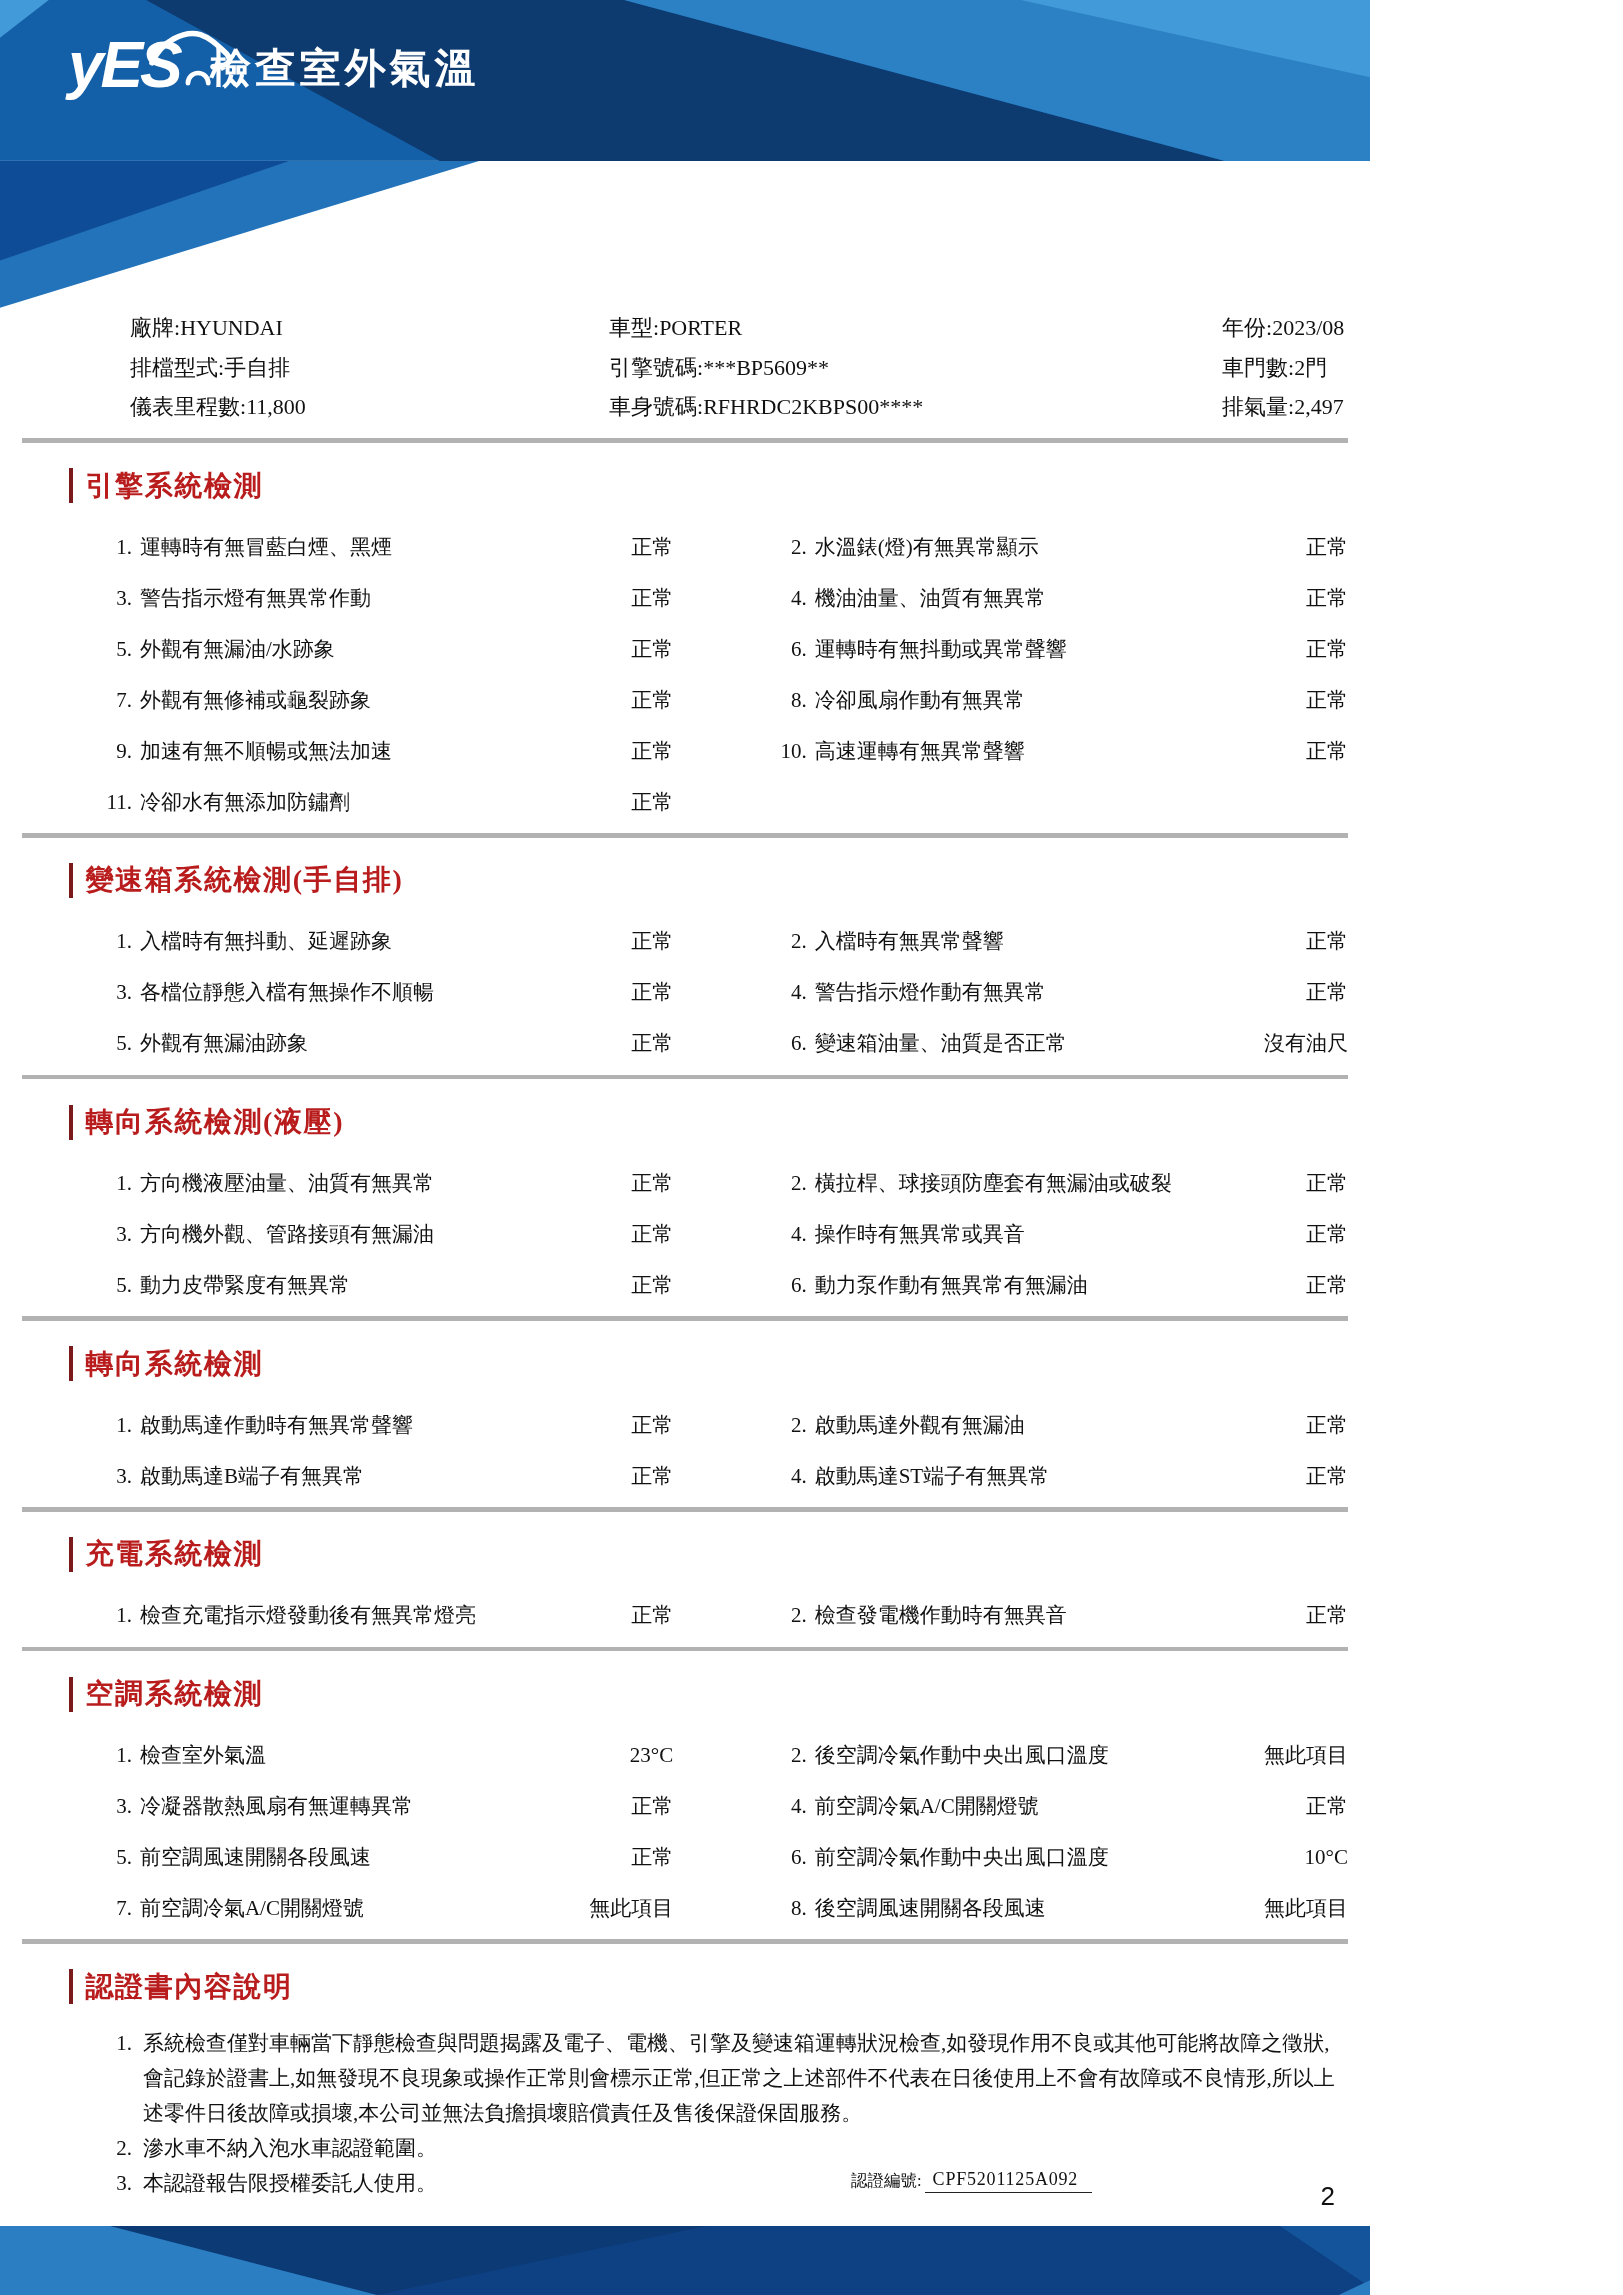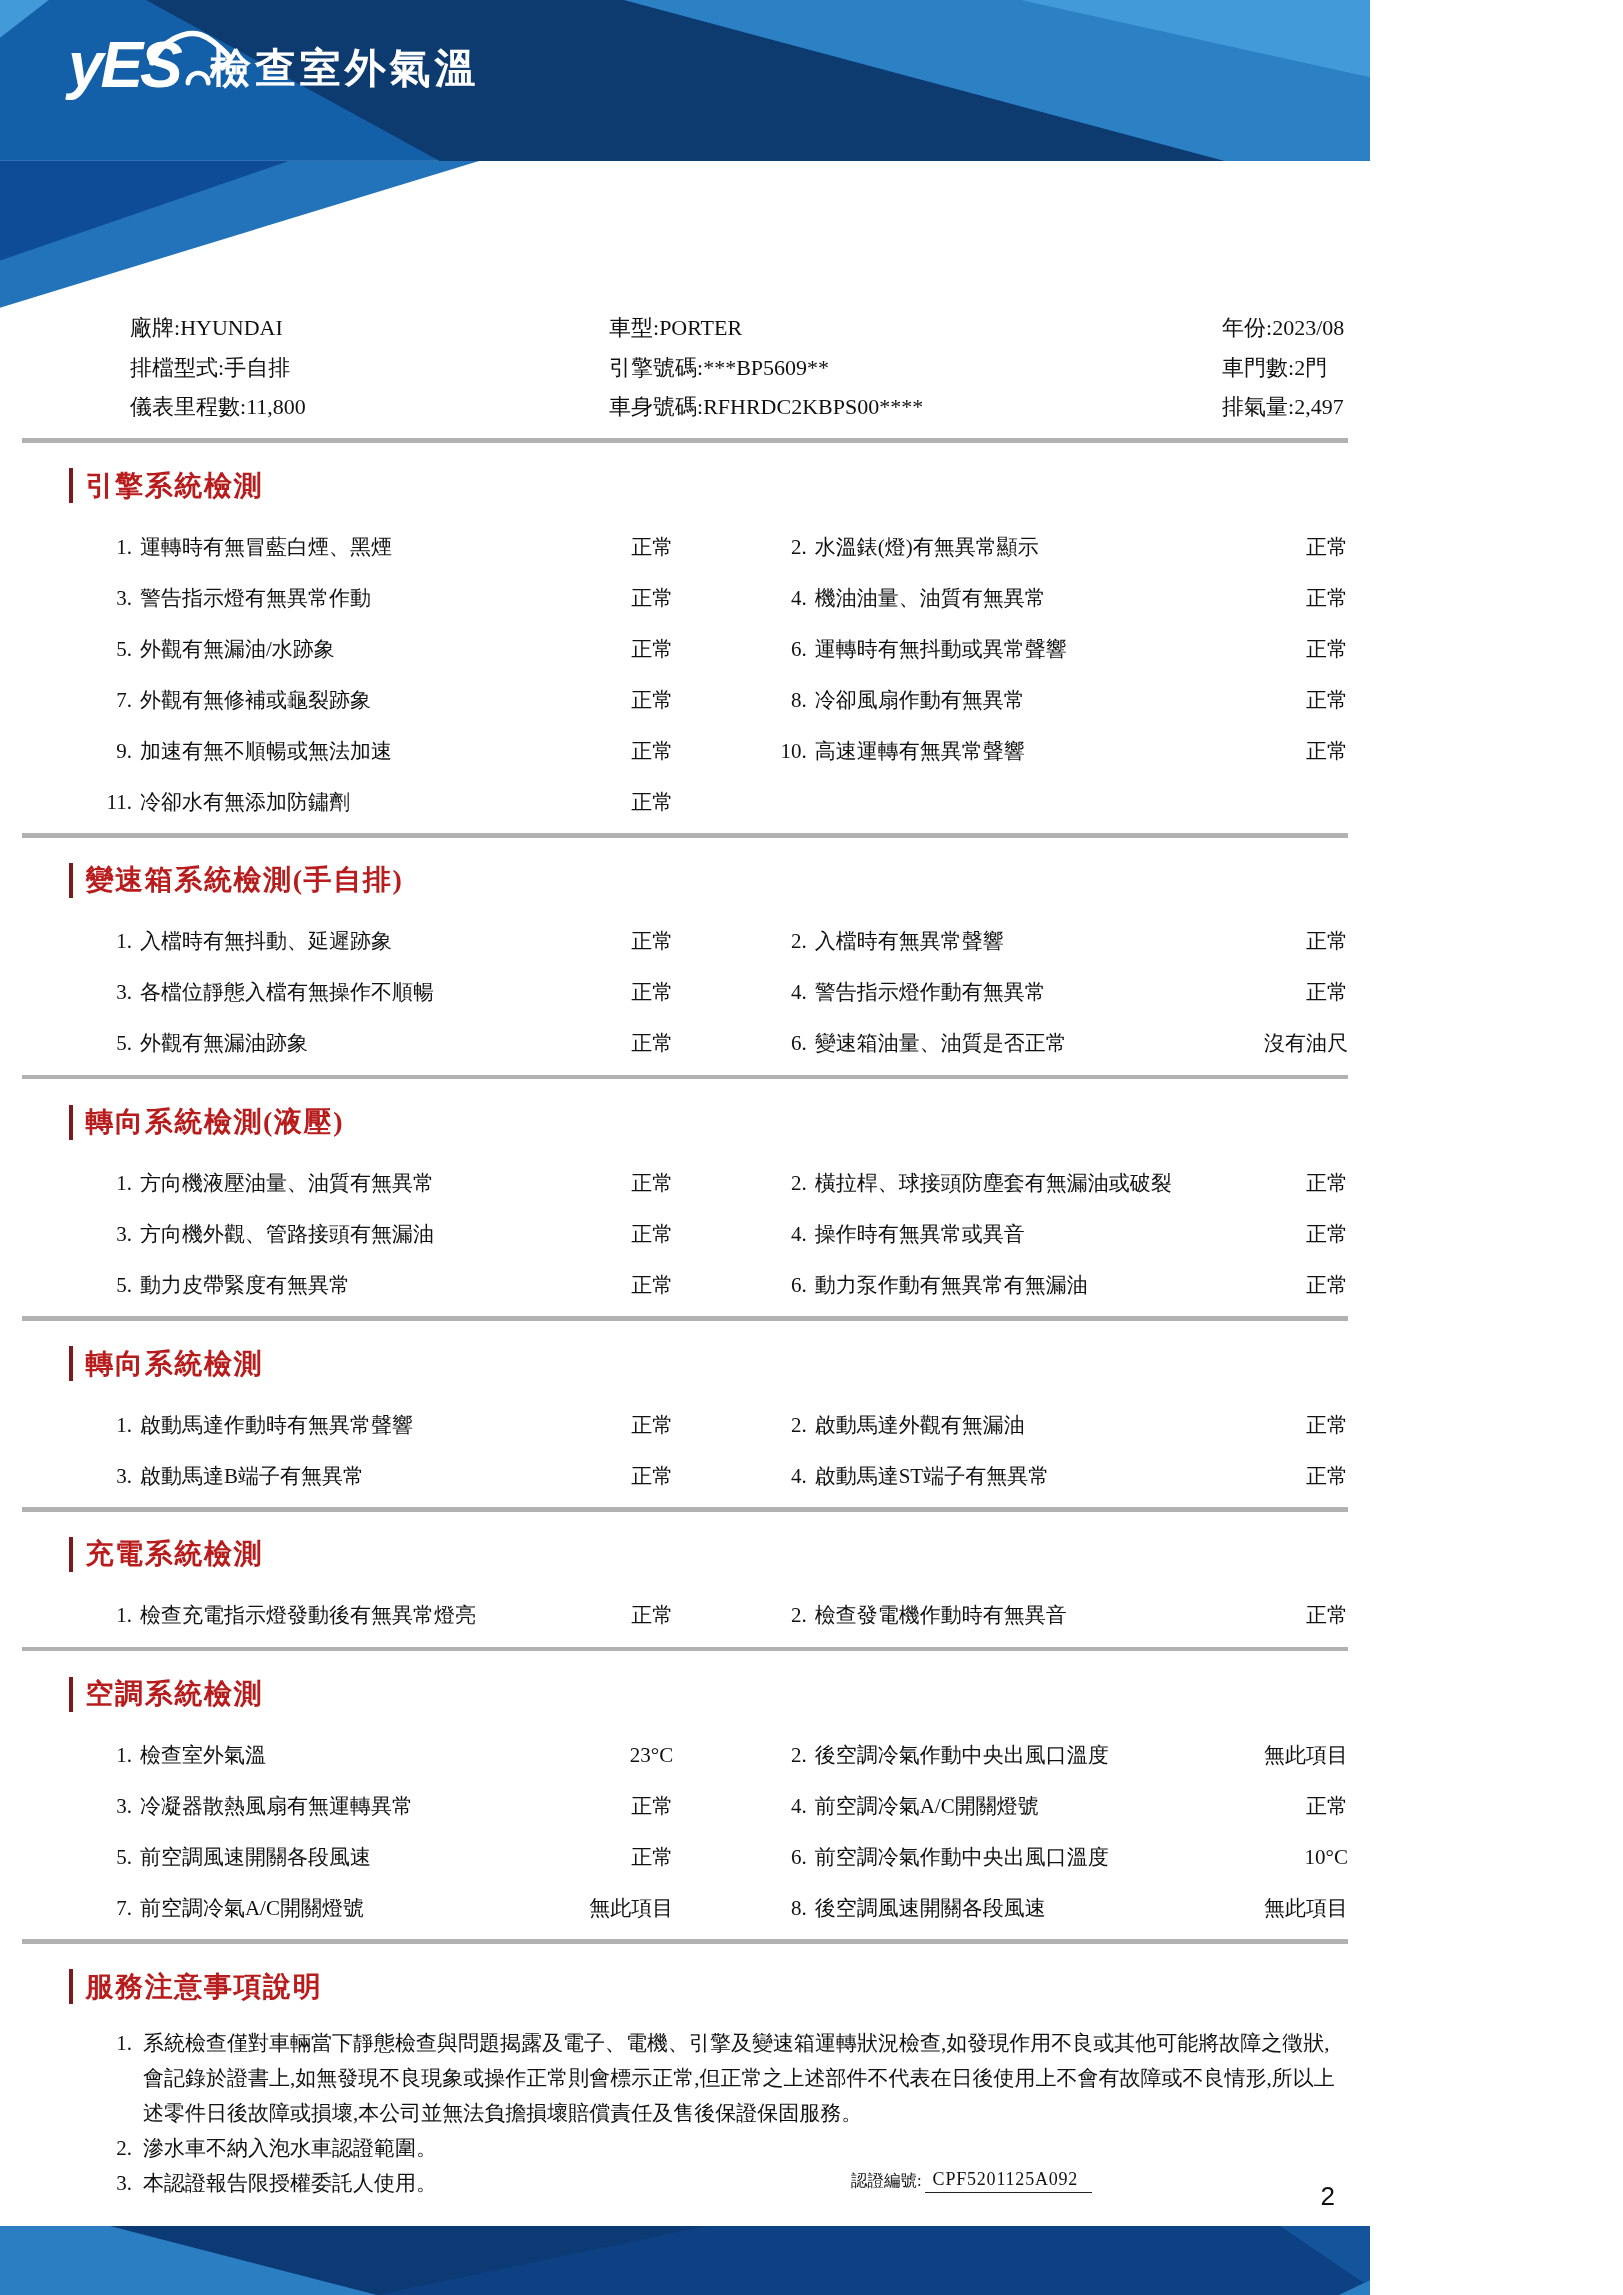--- a/index.html
+++ b/index.html
@@ -371,21 +371,21 @@
             <span class="txt">後空調風速開關各段風速</span>
             <span class="status">無此項目</span>
           </div>
         </div>
     </div>
     <div class="hr"></div>
 
     <div class="section">
       <div class="sec-head">
         <span class="bar"></span>
-        <h2>服務注意事項說明</h2>
+        <h2>認證書內容說明</h2>
       </div>
       <div class="notes-wrap">
         <div>
 
             <div class="note">
               <span class="no">1.</span>
               <span class="txt">系統檢查僅對車輛當下靜態檢查與問題揭露及電子、電機、引擎及變速箱運轉狀況檢查,如發現作用不良或其他可能將故障之徵狀,會記錄於證書上,如無發現不良現象或操作正常則會標示正常,但正常之上述部件不代表在日後使用上不會有故障或不良情形,所以上述零件日後故障或損壞,本公司並無法負擔損壞賠償責任及售後保證保固服務。</span>
             </div>
 
             <div class="note">

